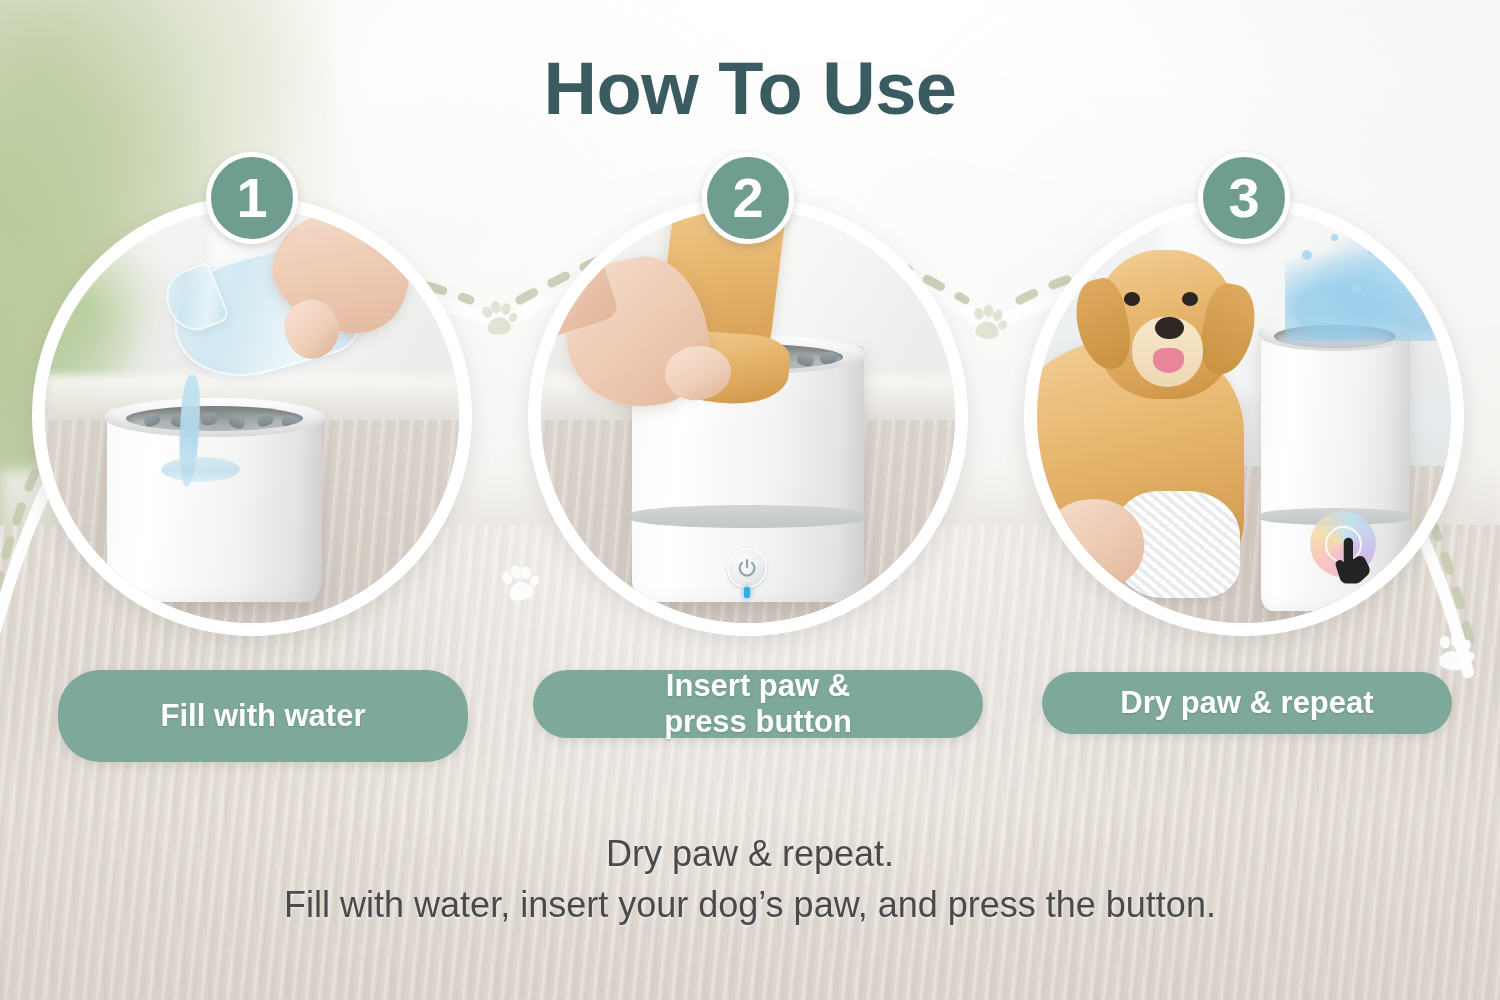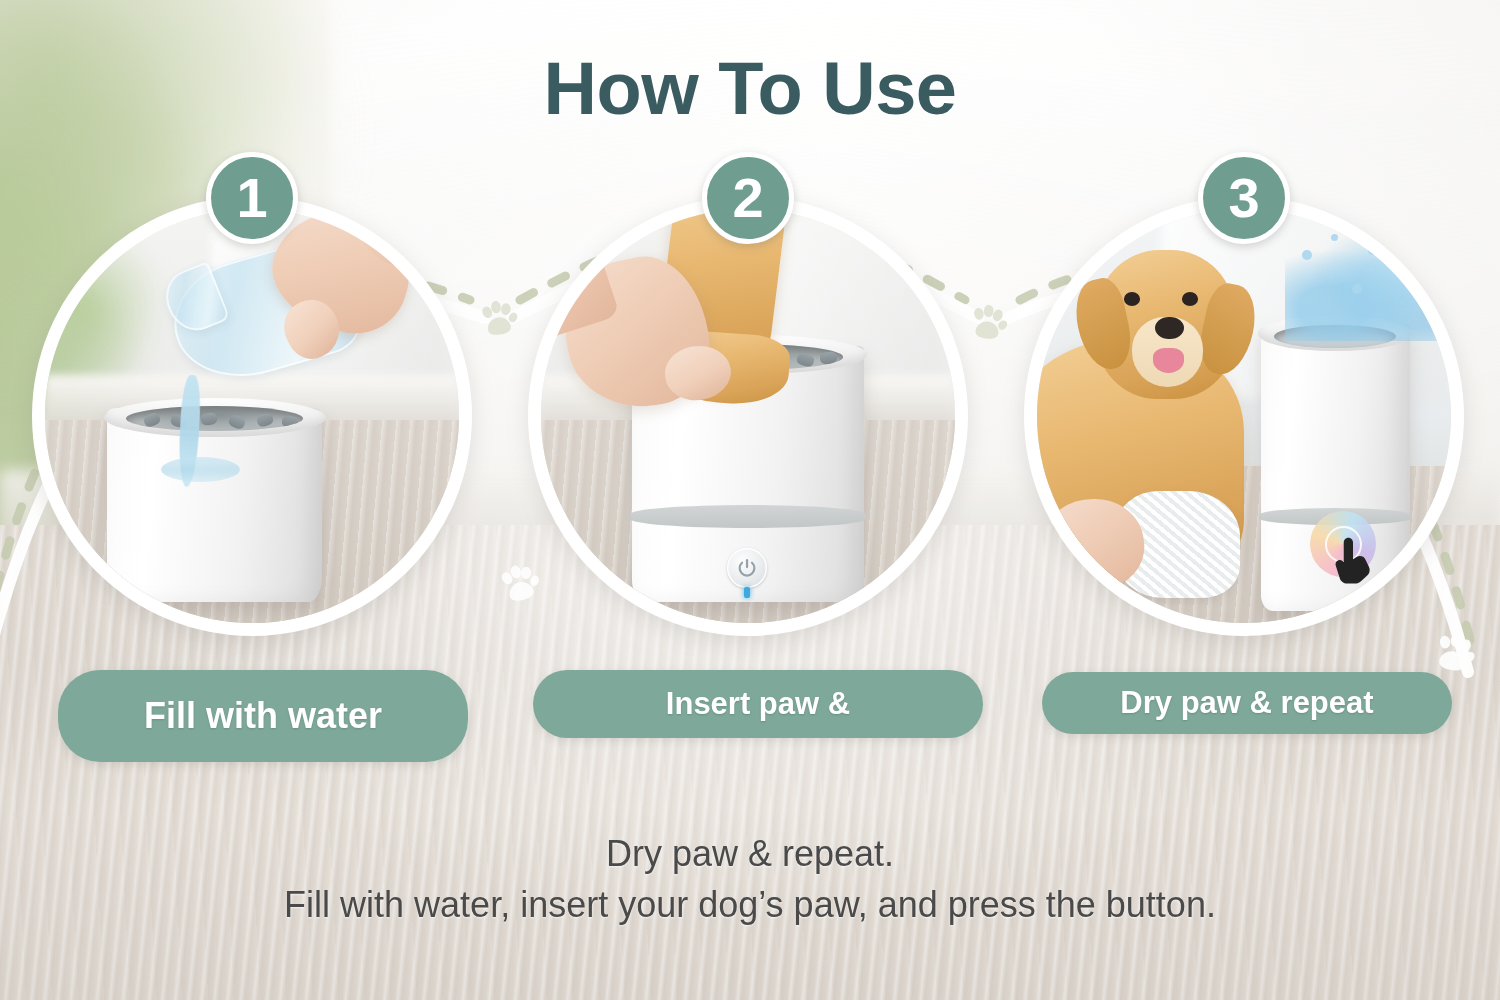--- a/index.html
+++ b/index.html
@@ -215,21 +215,21 @@
     border-radius:42px;
     color:#ffffff;
     font-weight:bold;
     text-align:center;
     display:flex; align-items:center; justify-content:center;
     text-shadow:0 1px 2px rgba(60,90,80,.3);
     box-shadow:0 3px 10px rgba(120,120,115,.18);
     line-height:1.17;
     z-index:5;
   }
-  .pill-1 { left:58px;   top:670px; width:410px; height:92px; font-size:36px; }
+  .pill-1 { left:58px;   top:670px; width:410px; height:92px; font-size:31px; }
   .pill-2 { left:533px;  top:670px; width:450px; height:68px; font-size:31px; }
   .pill-3 { left:1042px; top:672px; width:410px; height:62px; font-size:31px; }
 
   
   #caption {
     position:absolute; left:120px; top:828px; width:1260px;
     text-align:center;
     font-size:36px; line-height:1.42;
     color:#4a4a4a;
     text-shadow:0 1px 2px rgba(255,255,255,.65);
@@ -358,20 +358,21 @@
                   border-radius:48% 52% 50% 50%; transform:rotate(-9deg);"></div>
       <div class="skin-a" style="position:absolute; left:-16%; top:6%; width:32%; height:25%;
                   border-radius:38% 12% 12% 38%; transform:rotate(-18deg);"></div>
     </div>
   </div>
 </div>
 <div class="badge badge-2">2</div>
 <div class="pill pill-2">
   <span>
     <span>Insert paw &amp;</span><br>
+    <span>press button</span>
   </span>
 </div>
 
 <div class="step step-3">
   <div class="photo-ring">
     <div class="photo">
       <div class="ph-room" style="background:linear-gradient(180deg,#f2f4f5 0%,#e9ecee 50%,#dfe2e2 70%,#d6d9d7 100%);">
         <div class="winpane" style="right:2%; top:0; width:68%; height:46%;"></div>
         <div class="floorp" style="top:62%; height:38%;"></div>
       </div>

